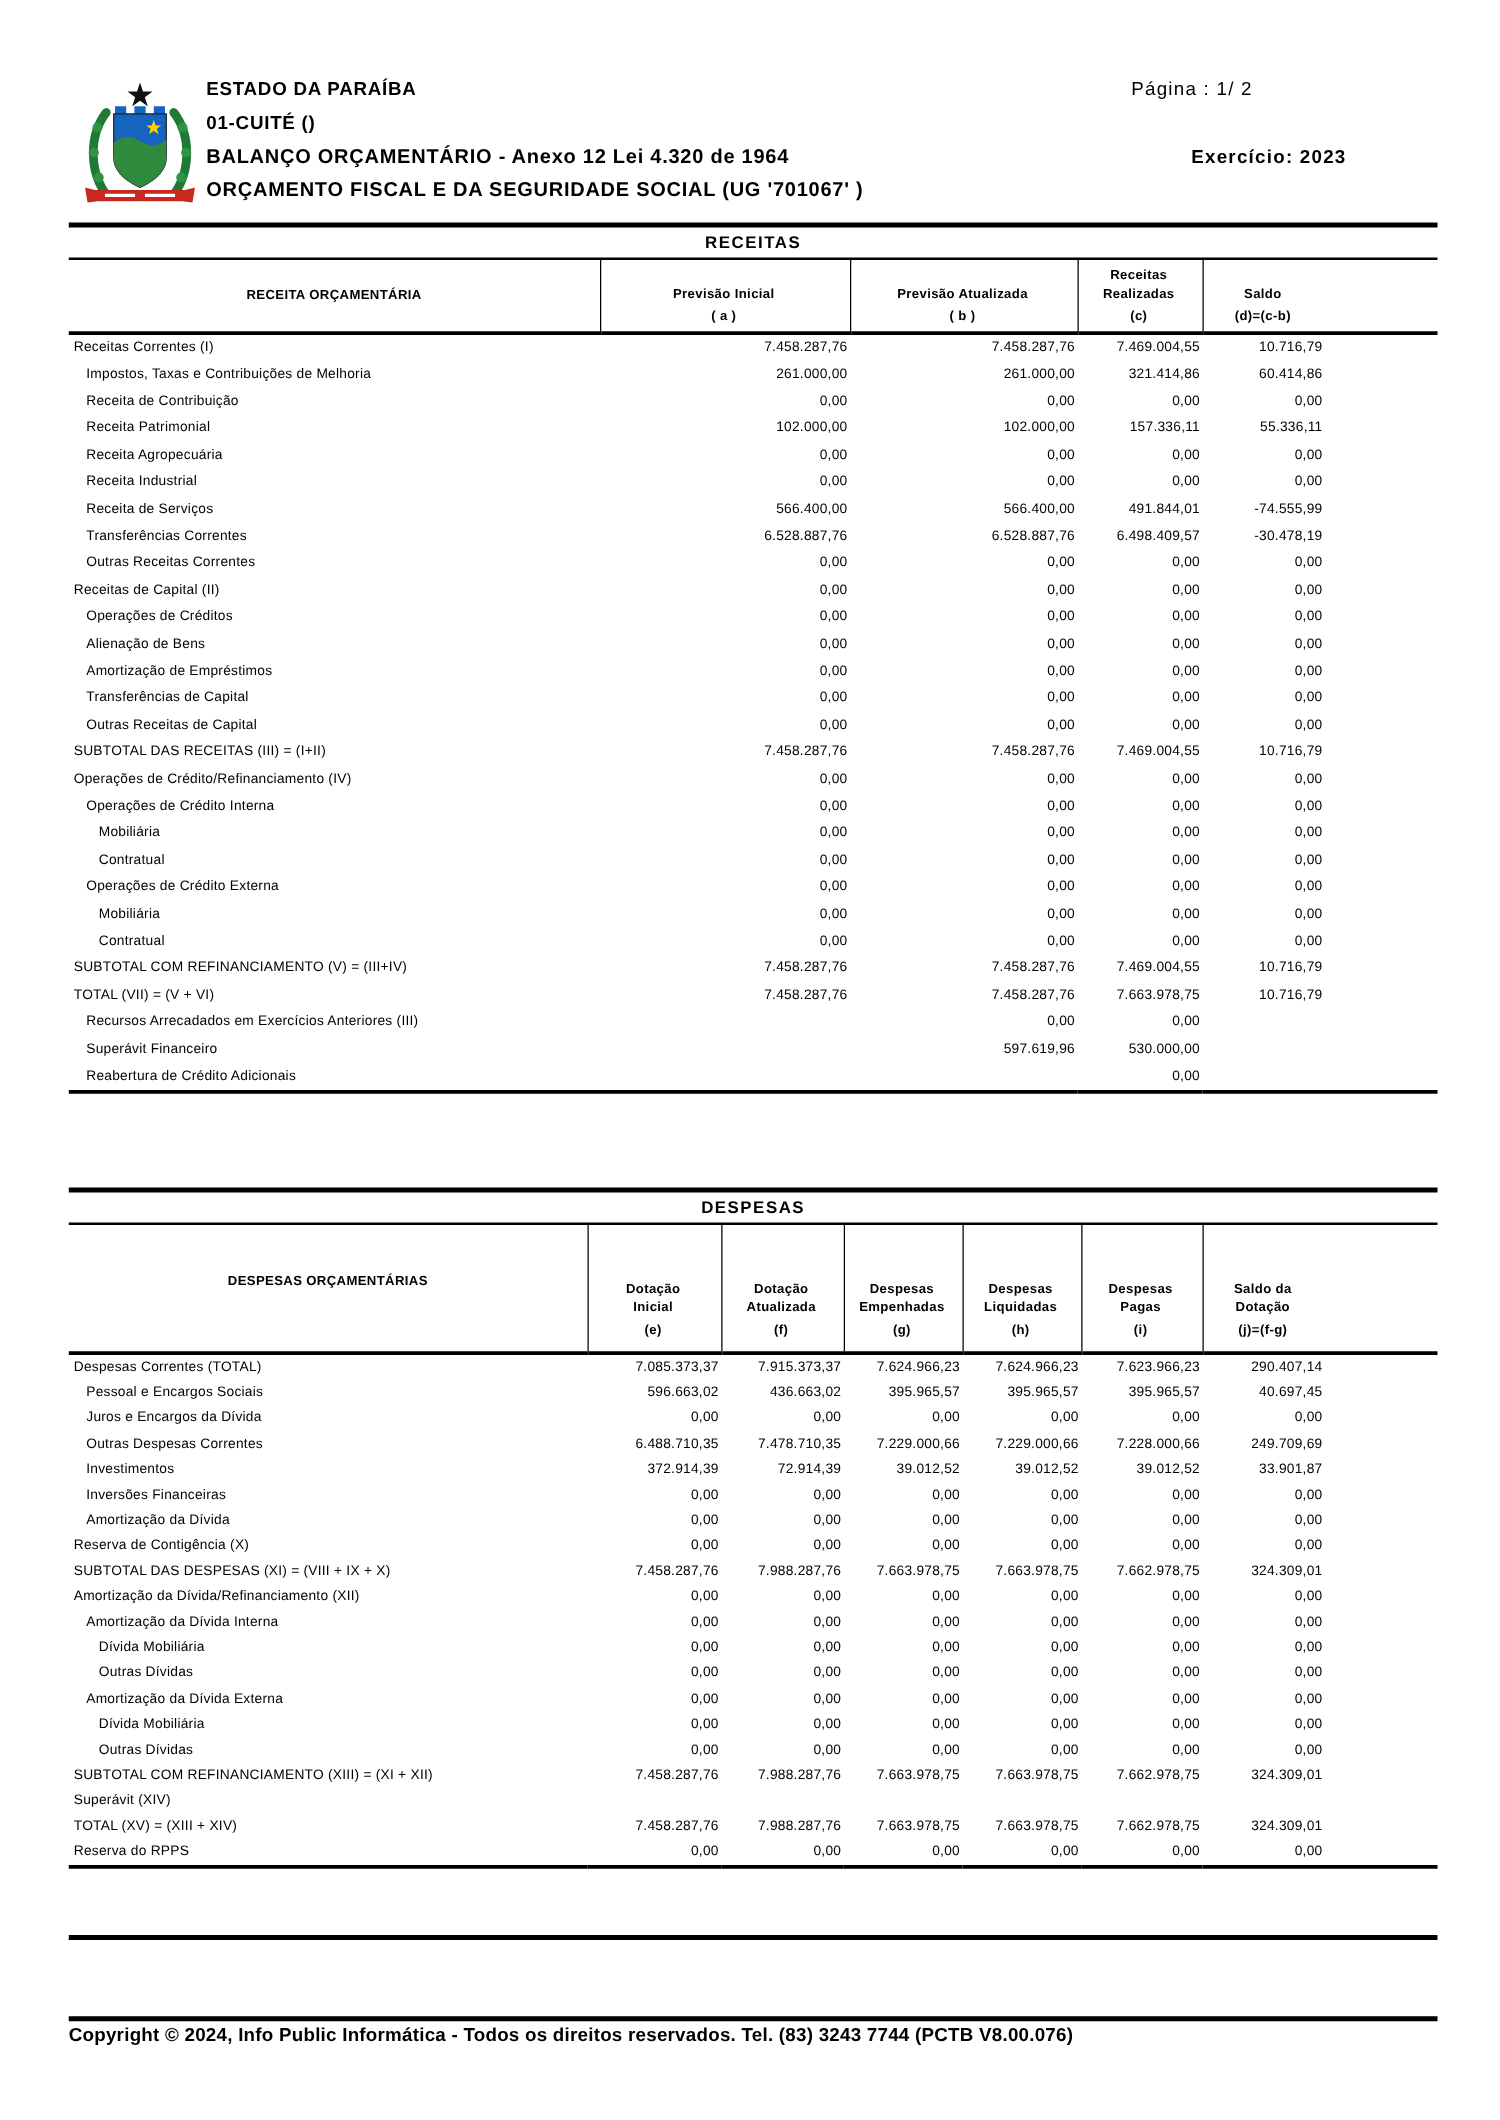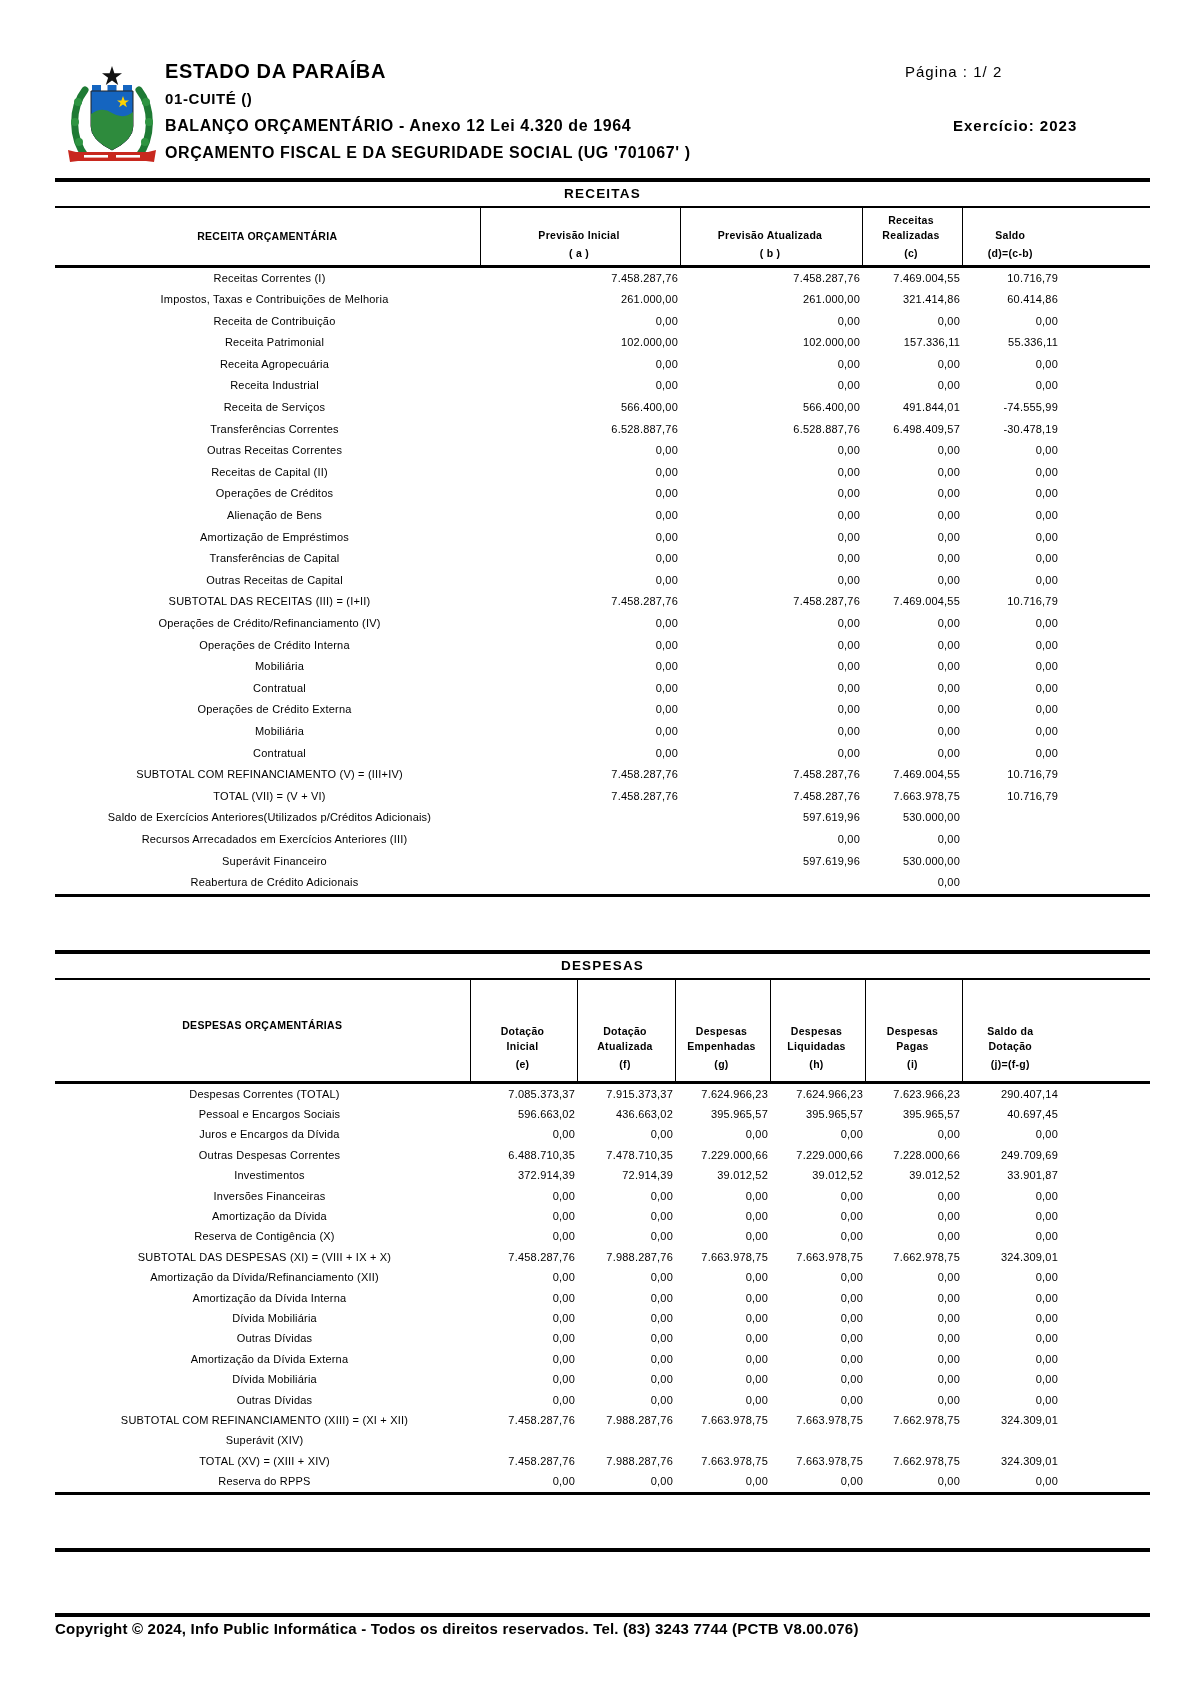--- a/index.html
+++ b/index.html
@@ -7,21 +7,21 @@
     width:1200px;height:1696px;position:relative;background:#ffffff;
     font-family:"Liberation Sans",sans-serif;color:#000;
     -webkit-font-smoothing:antialiased;
   }
   .page{position:absolute;inset:0;}
 
   
   .hdr-logo{position:absolute;left:62px;top:64px;}
   .hdr-text{position:absolute;left:165px;top:58px;width:720px;}
   .hdr-line{font-weight:bold;letter-spacing:.6px;line-height:27px;white-space:nowrap;}
-  .hdr-line.l1{font-size:20px;}
+  .hdr-line.l1{font-size:15px;}
   .hdr-line.l2{font-size:15px;}
   .hdr-line.l3{font-size:16px;}
   .hdr-line.l4{font-size:16px;}
   .hdr-meta{position:absolute;left:905px;top:58px;width:250px;}
   .meta-page{font-size:15px;letter-spacing:1px;line-height:27px;}
   .meta-exer{font-size:15px;font-weight:bold;letter-spacing:1px;line-height:27px;margin-top:27px;margin-left:48px;}
 
   
   .section{position:absolute;left:55px;width:1095px;border-top:4px solid #000;}
   .section-receitas{top:178px;}
@@ -47,21 +47,21 @@
   th.numh{padding-right:2px;}
   th.numh.last{padding-right:92px;}
 
   tbody{border-bottom:3px solid #000;}
   tbody td{
     font-size:11px;letter-spacing:.2px;padding:0;
     overflow:hidden;white-space:nowrap;
   }
   .section-receitas tbody td{height:21.6px;line-height:21.6px;}
   .section-despesas tbody td{height:20.4px;line-height:20.4px;}
-  td.lbl{text-align:center;}
+  td.lbl{text-align:left;}
   td.lbl.ind0{padding-left:4px;}
   td.lbl.ind1{padding-left:14px;}
   td.lbl.ind2{padding-left:24px;}
   td.num{text-align:right;padding-right:2px;}
   td.num.last{padding-right:92px;}
 
   
   .mid-rule{position:absolute;left:55px;top:1548px;width:1095px;height:3.5px;background:#000;}
   .footer-rule{position:absolute;left:55px;top:1613px;width:1095px;height:3.5px;background:#000;}
   .footer-text{
@@ -317,27 +317,20 @@
             <td class="num">7.458.287,76</td>
             <td class="num">7.469.004,55</td>
             <td class="num last">10.716,79</td>
           </tr>
           <tr>
             <td class="lbl ind0">TOTAL (VII) = (V + VI)</td>
             <td class="num">7.458.287,76</td>
             <td class="num">7.458.287,76</td>
             <td class="num">7.663.978,75</td>
             <td class="num last">10.716,79</td>
-          </tr>
-          <tr>
-            <td class="lbl ind0">Saldo de Exercícios Anteriores(Utilizados p/Créditos Adicionais)</td>
-            <td class="num"></td>
-            <td class="num">597.619,96</td>
-            <td class="num">530.000,00</td>
-            <td class="num last"></td>
           </tr>
           <tr>
             <td class="lbl ind1">Recursos Arrecadados em Exercícios Anteriores (III)</td>
             <td class="num"></td>
             <td class="num">0,00</td>
             <td class="num">0,00</td>
             <td class="num last"></td>
           </tr>
           <tr>
             <td class="lbl ind1">Superávit Financeiro</td>

